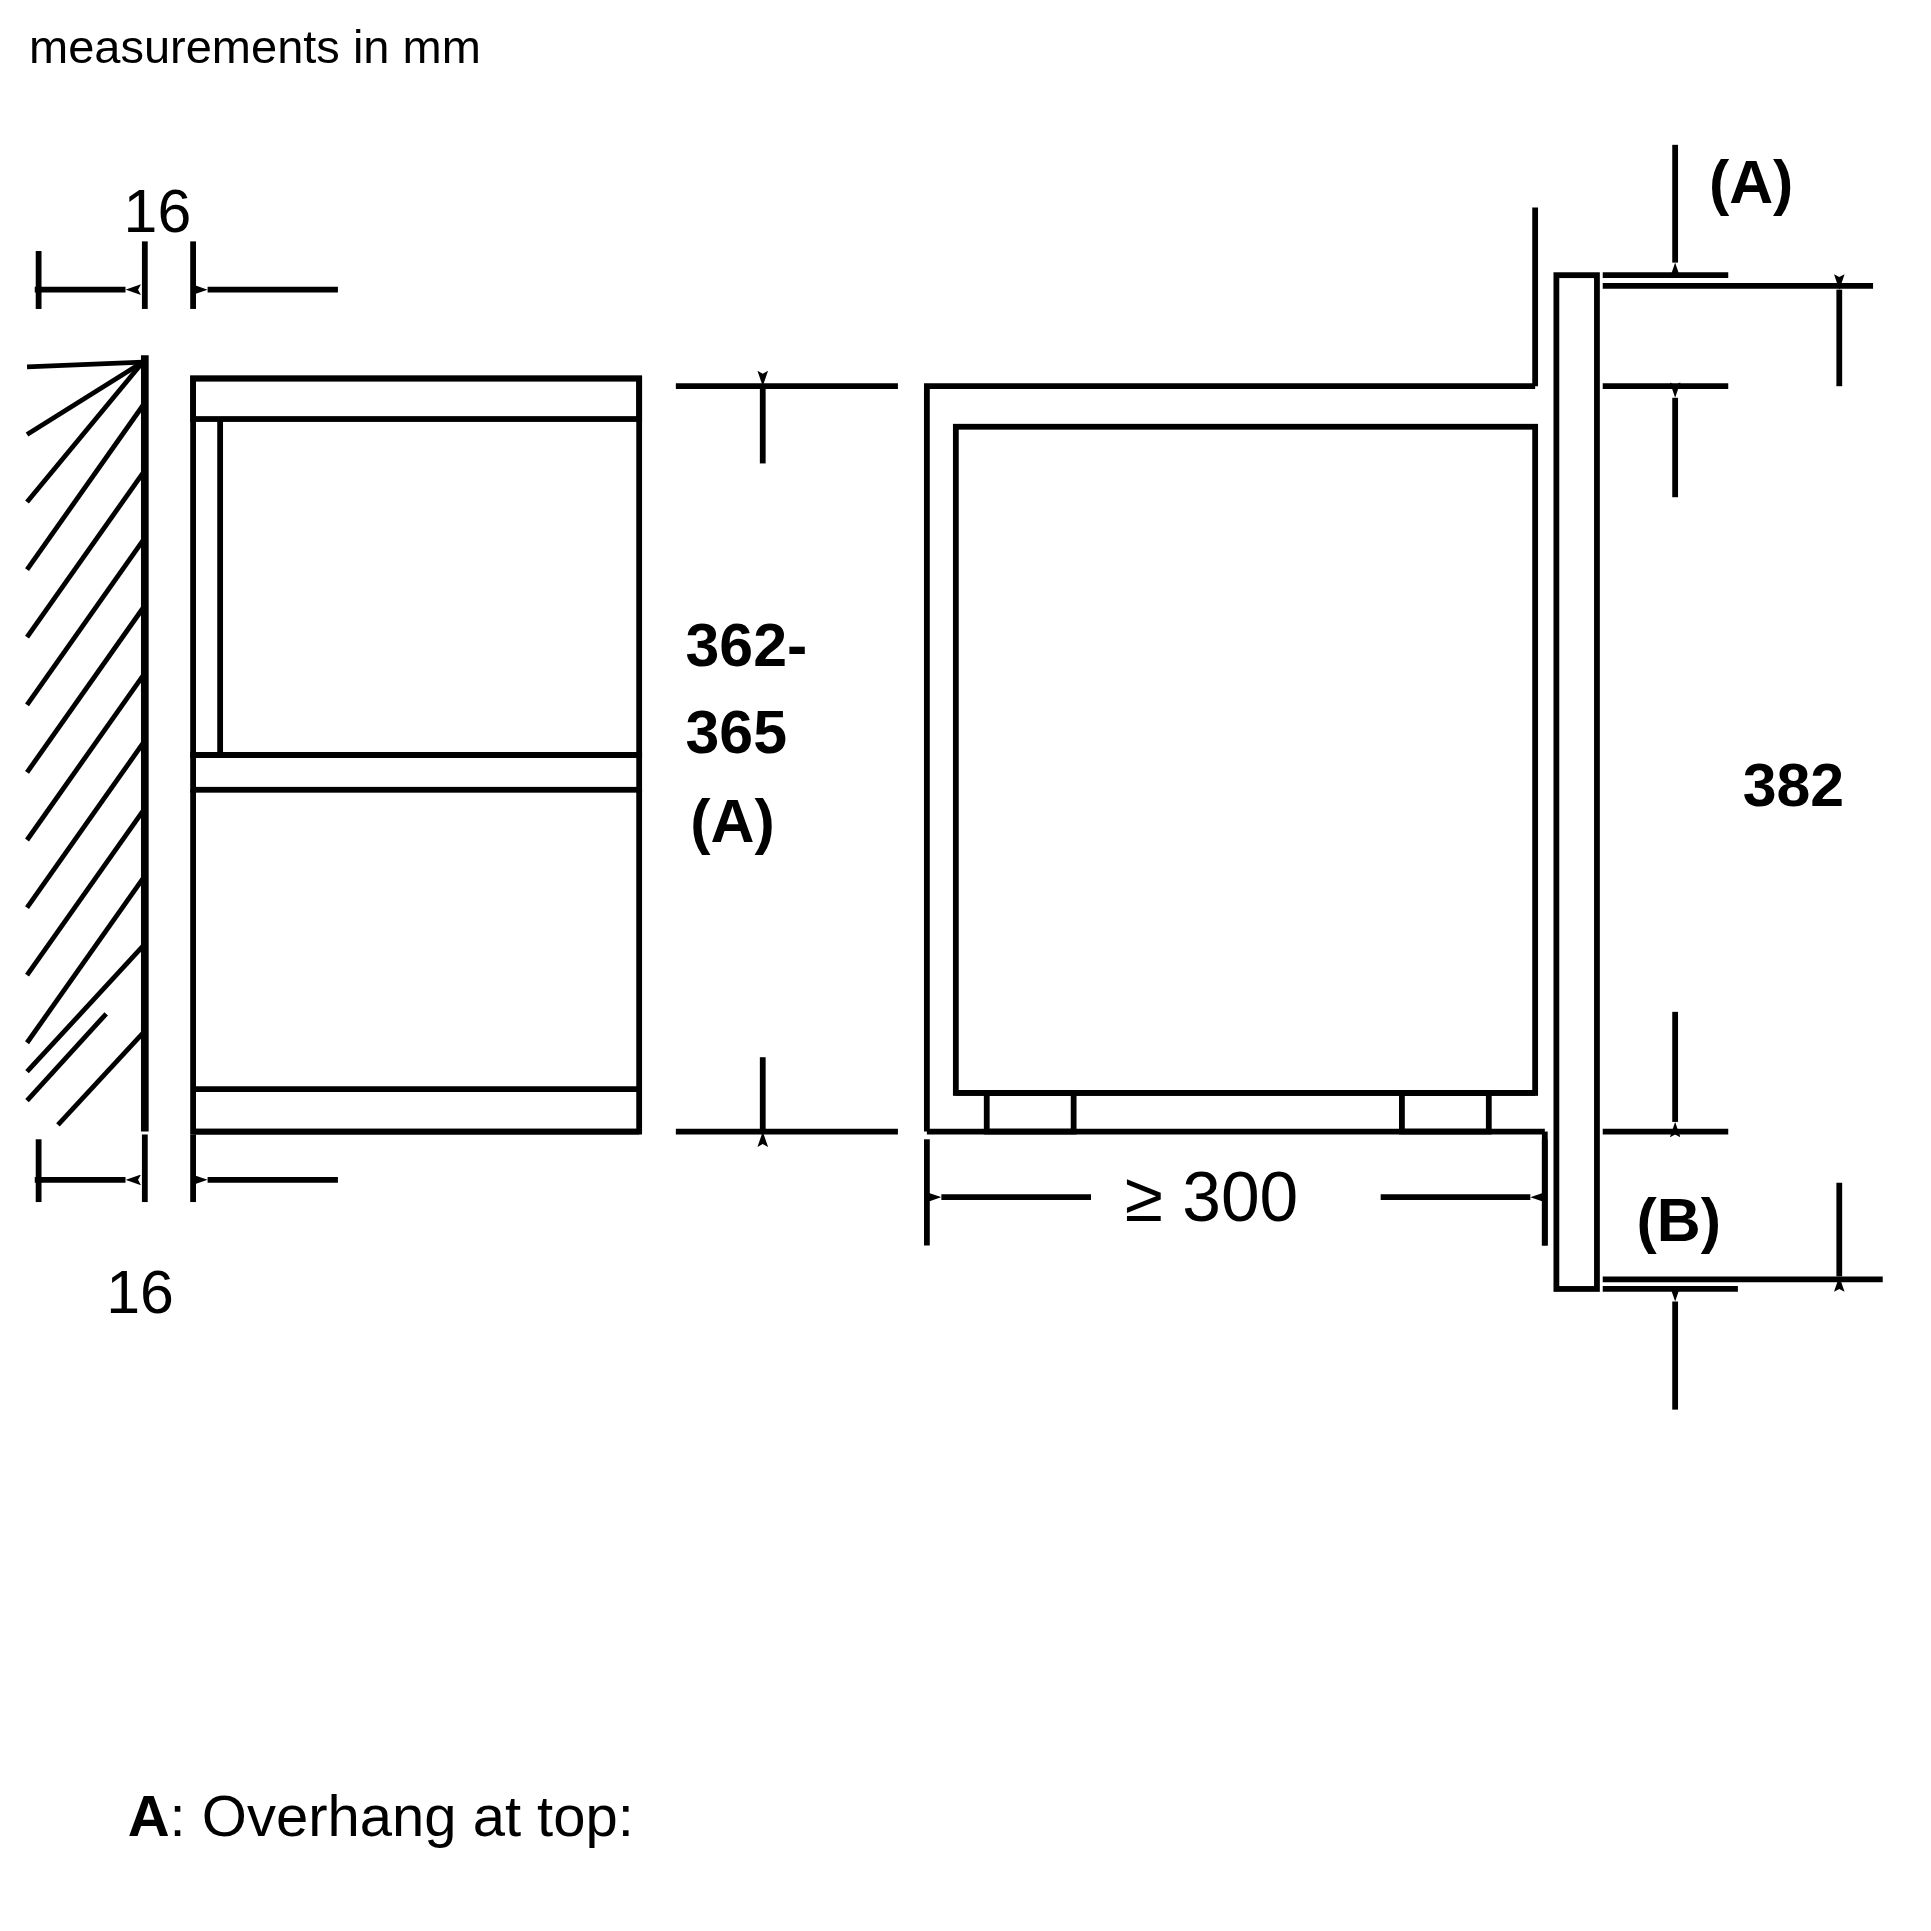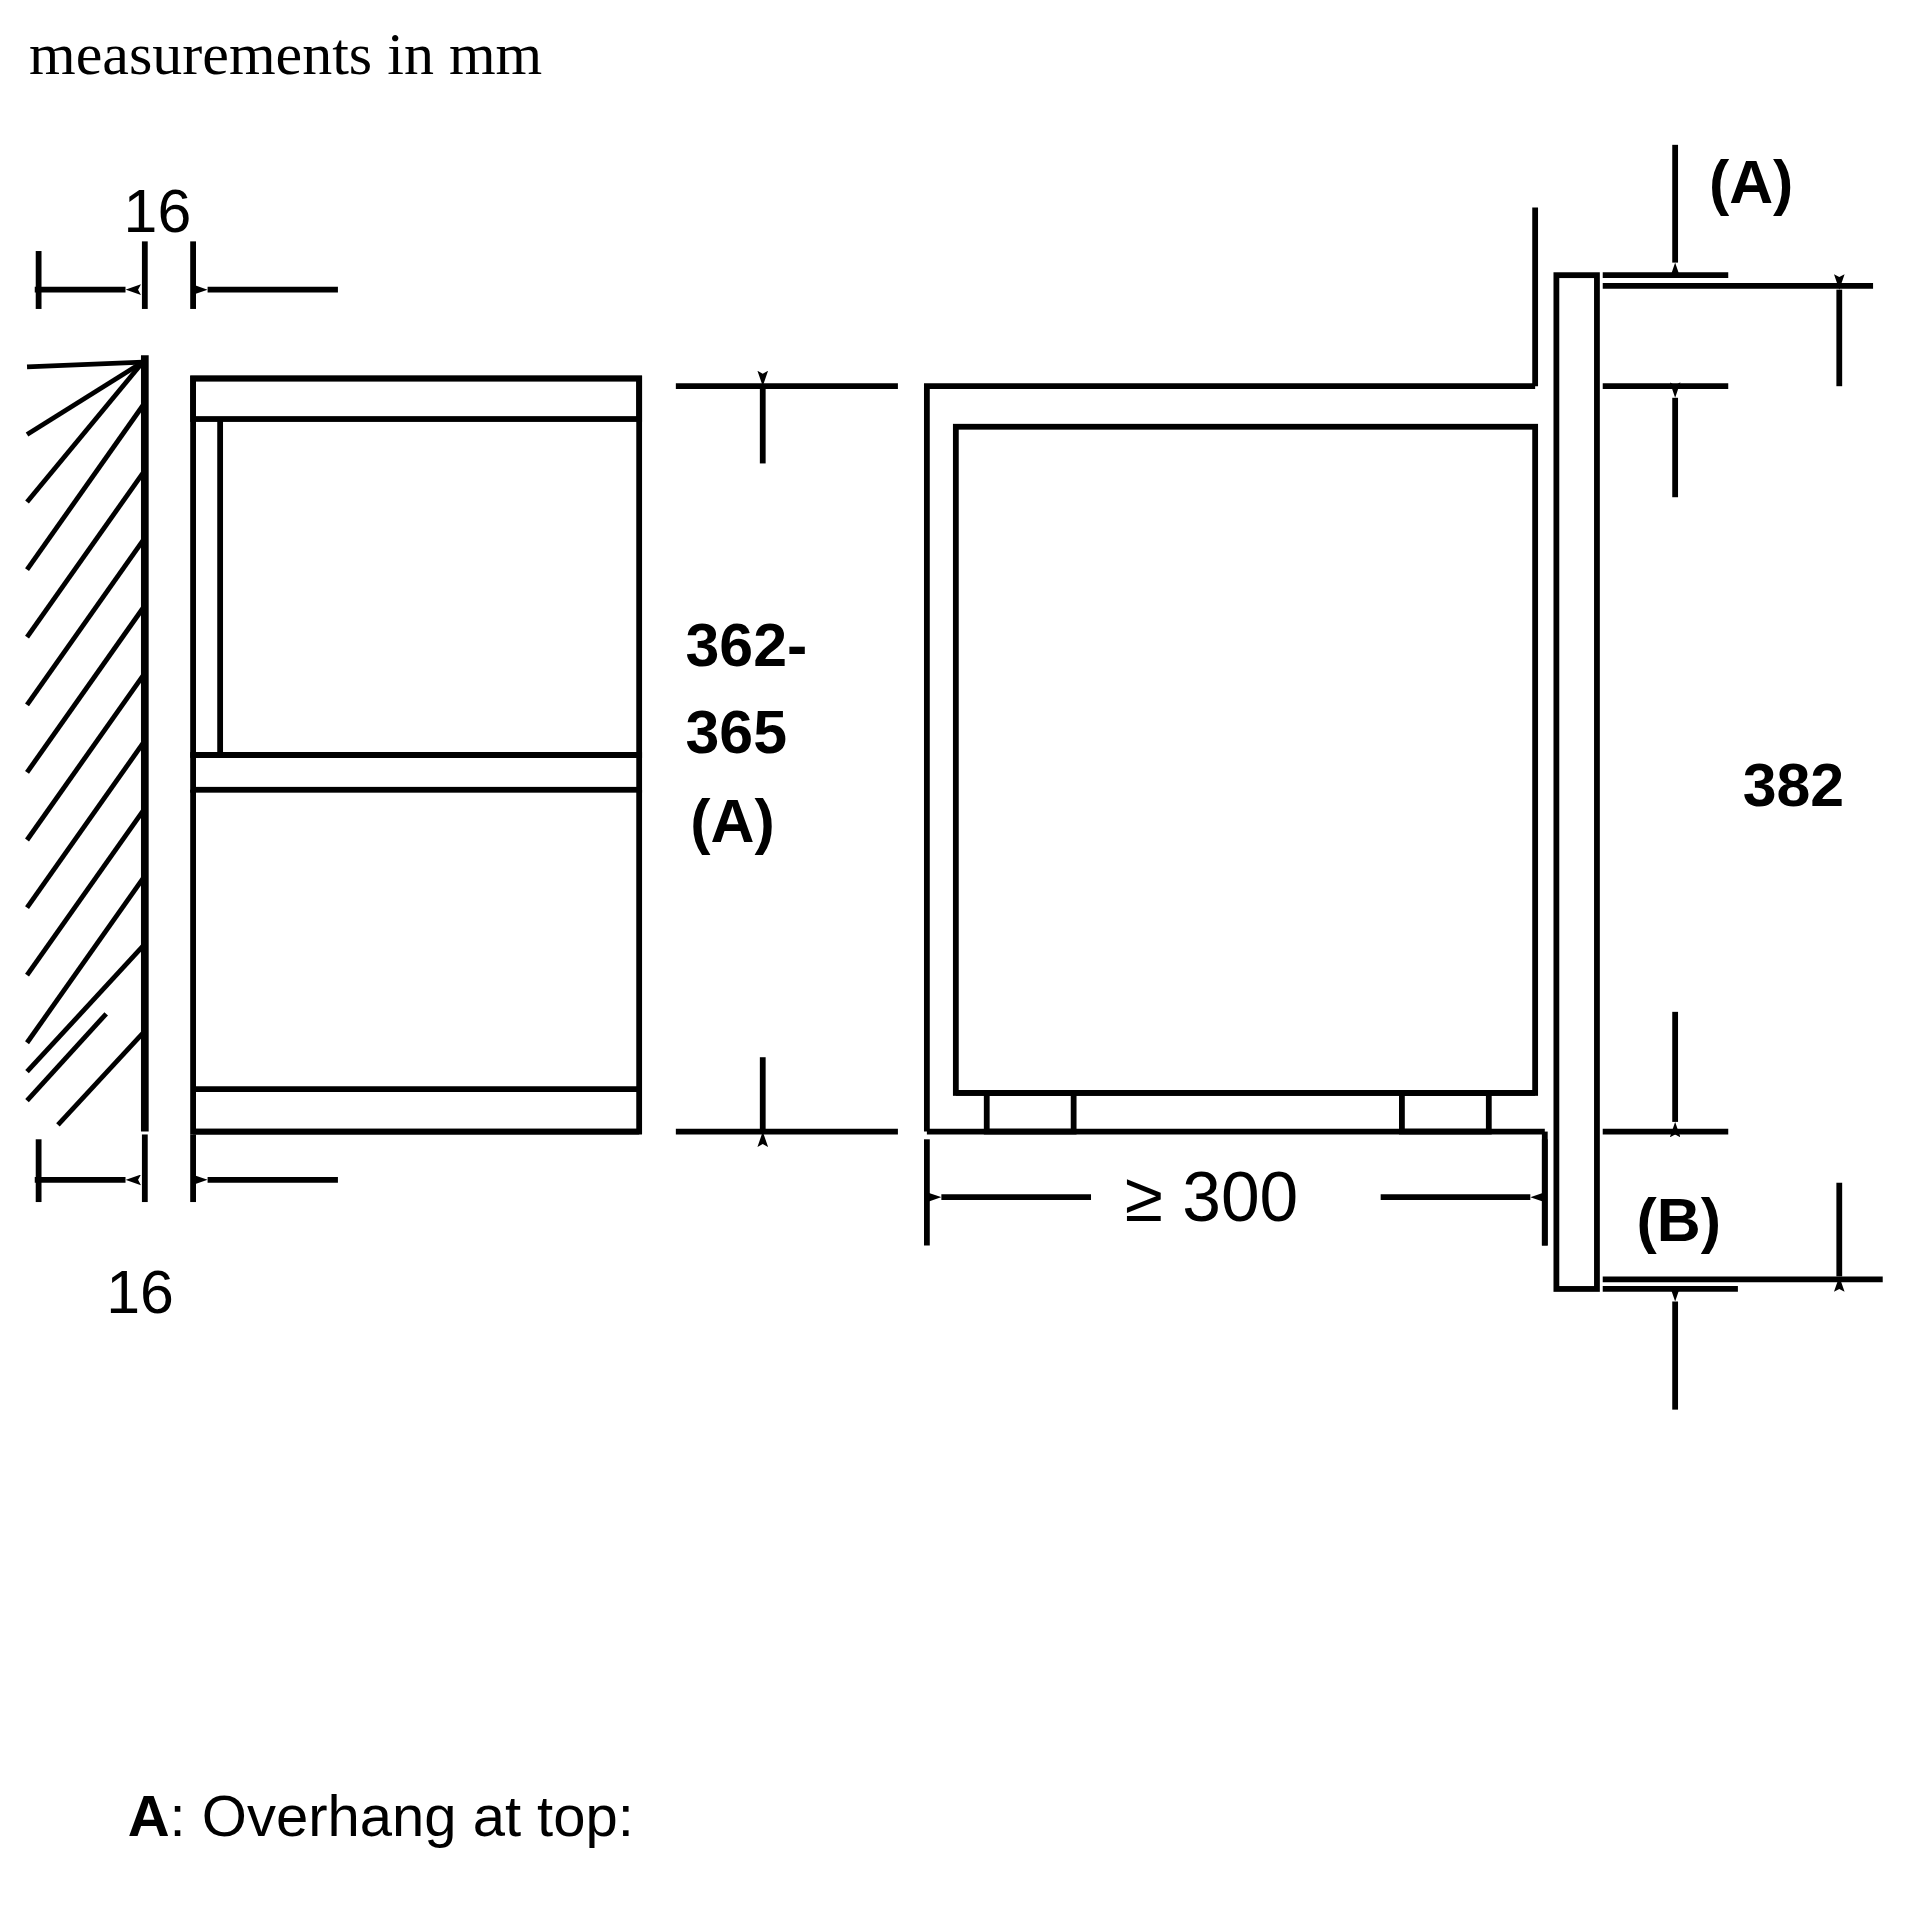--- a/index.html
+++ b/index.html
@@ -16,24 +16,23 @@
   }
   #stage {
     position: relative;
     width: 1931px;
     height: 1931px;
   }
   .title {
     position: absolute;
     left: 29px;
     top: 21px;
-    font-size: 60px;
+    font-size: 47px;
     line-height: 1.1;
     white-space: nowrap;
-    font-family: Liberation Serif, serif;
   }
   svg#dwg {
     position: absolute;
     left: 0;
     top: 0;
     width: 1931px;
     height: 1931px;
   }
   .legend {
     position: absolute;

